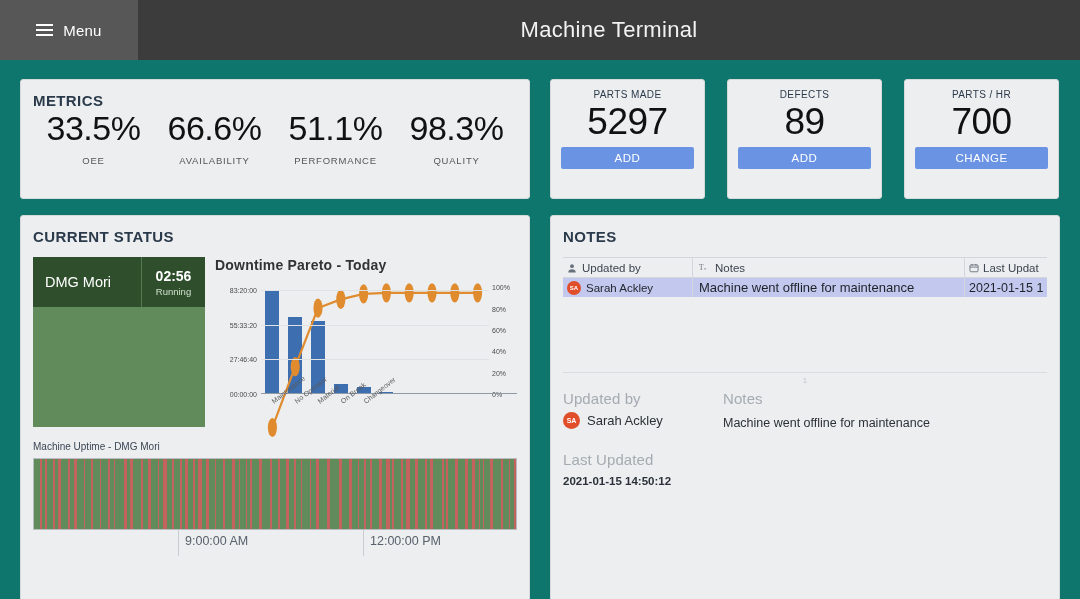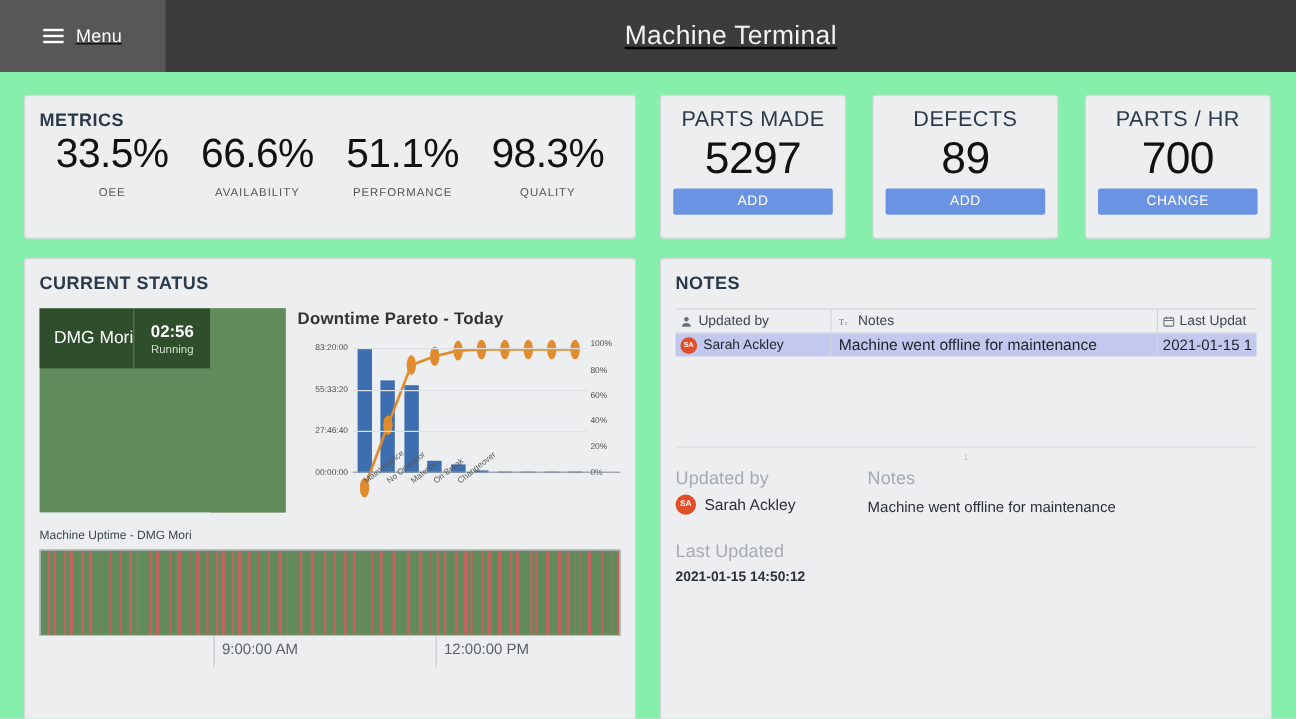--- a/index.html
+++ b/index.html
@@ -2,21 +2,21 @@
 <html><head>
 <meta charset="utf-8">
 <style>
   * { box-sizing: border-box; margin: 0; padding: 0; }
   html, body {
     width: 1080px; height: 599px;
     background: #e0e0e0;
     font-family: "Liberation Sans", sans-serif;
     overflow: hidden;
   }
-  #app { position: relative; width: 1080px; height: 599px; background: #86efac; text-decoration: underline; }
+  #app { position: relative; width: 1080px; height: 599px; background: #0f766e; }
 
   
   .topbar { display: flex; height: 60px; width: 100%; background: #3c3c3c; }
   .menu-btn {
     width: 138px; height: 60px; background: #575757;
     display: flex; align-items: center; justify-content: center; gap: 10px;
     cursor: pointer;
   }
   .hamburger { display: inline-flex; flex-direction: column; gap: 3px; }
   .hamburger i { display: block; width: 17px; height: 2px; background: #fff; }
@@ -40,33 +40,33 @@
   .metric { flex: 1; text-align: center; }
   .metric-value { font-size: 34px; font-weight: 400; color: #111; line-height: 1.05; letter-spacing: -0.5px; }
   .metric-label { font-size: 9.5px; color: #555; letter-spacing: .8px; margin-top: 8px; }
 
   
   .kpi { position: absolute; top: 19px; width: 155px; height: 120px; padding-top: 9px;
          display: flex; flex-direction: column; align-items: center; }
   #kpi-parts { left: 550px; }
   #kpi-defects { left: 727px; }
   #kpi-rate   { left: 904px; }
-  .kpi-label { font-size: 18px; color: #2b3a4a; letter-spacing: .4px; text-align: center; }
+  .kpi-label { font-size: 10px; color: #2b3a4a; letter-spacing: .4px; text-align: center; }
   .kpi-value { font-size: 37px; color: #111; line-height: 1.18; letter-spacing: -0.5px; }
   .kpi-btn {
     width: 133px; height: 22px; background: #6b93e4; color: #fff;
     font-size: 11.5px; letter-spacing: .5px; border: none; border-radius: 2px;
     cursor: pointer; margin-top: 3px; font-family: inherit;
   }
 
   
   #status { position: absolute; left: 20px; top: 155px; width: 510px; height: 421px; padding: 12px; }
   .status-body { display: flex; margin-top: 12px; height: 170px; }
 
-  .machine-tile { width: 205px; background: #628b5c; display: flex; flex-direction: row; }
+  .machine-tile { width: 172px; background: #628b5c; display: flex; flex-direction: column; }
   .tile-head { display: flex; height: 50px; background: #2f4f2c; }
   .tile-name { flex: 1; display: flex; align-items: center; padding-left: 12px;
                color: #fff; font-size: 14.5px; }
   .tile-right { width: 64px; border-left: 1px solid #547a4f; display: flex; flex-direction: column;
                 align-items: center; justify-content: center; }
   .tile-time { color: #fff; font-size: 14px; font-weight: bold; }
   .tile-state { color: #cfe0cc; font-size: 9.5px; margin-top: 2px; }
   .tile-fill { flex: 1; background: #628b5c; }
 
   

